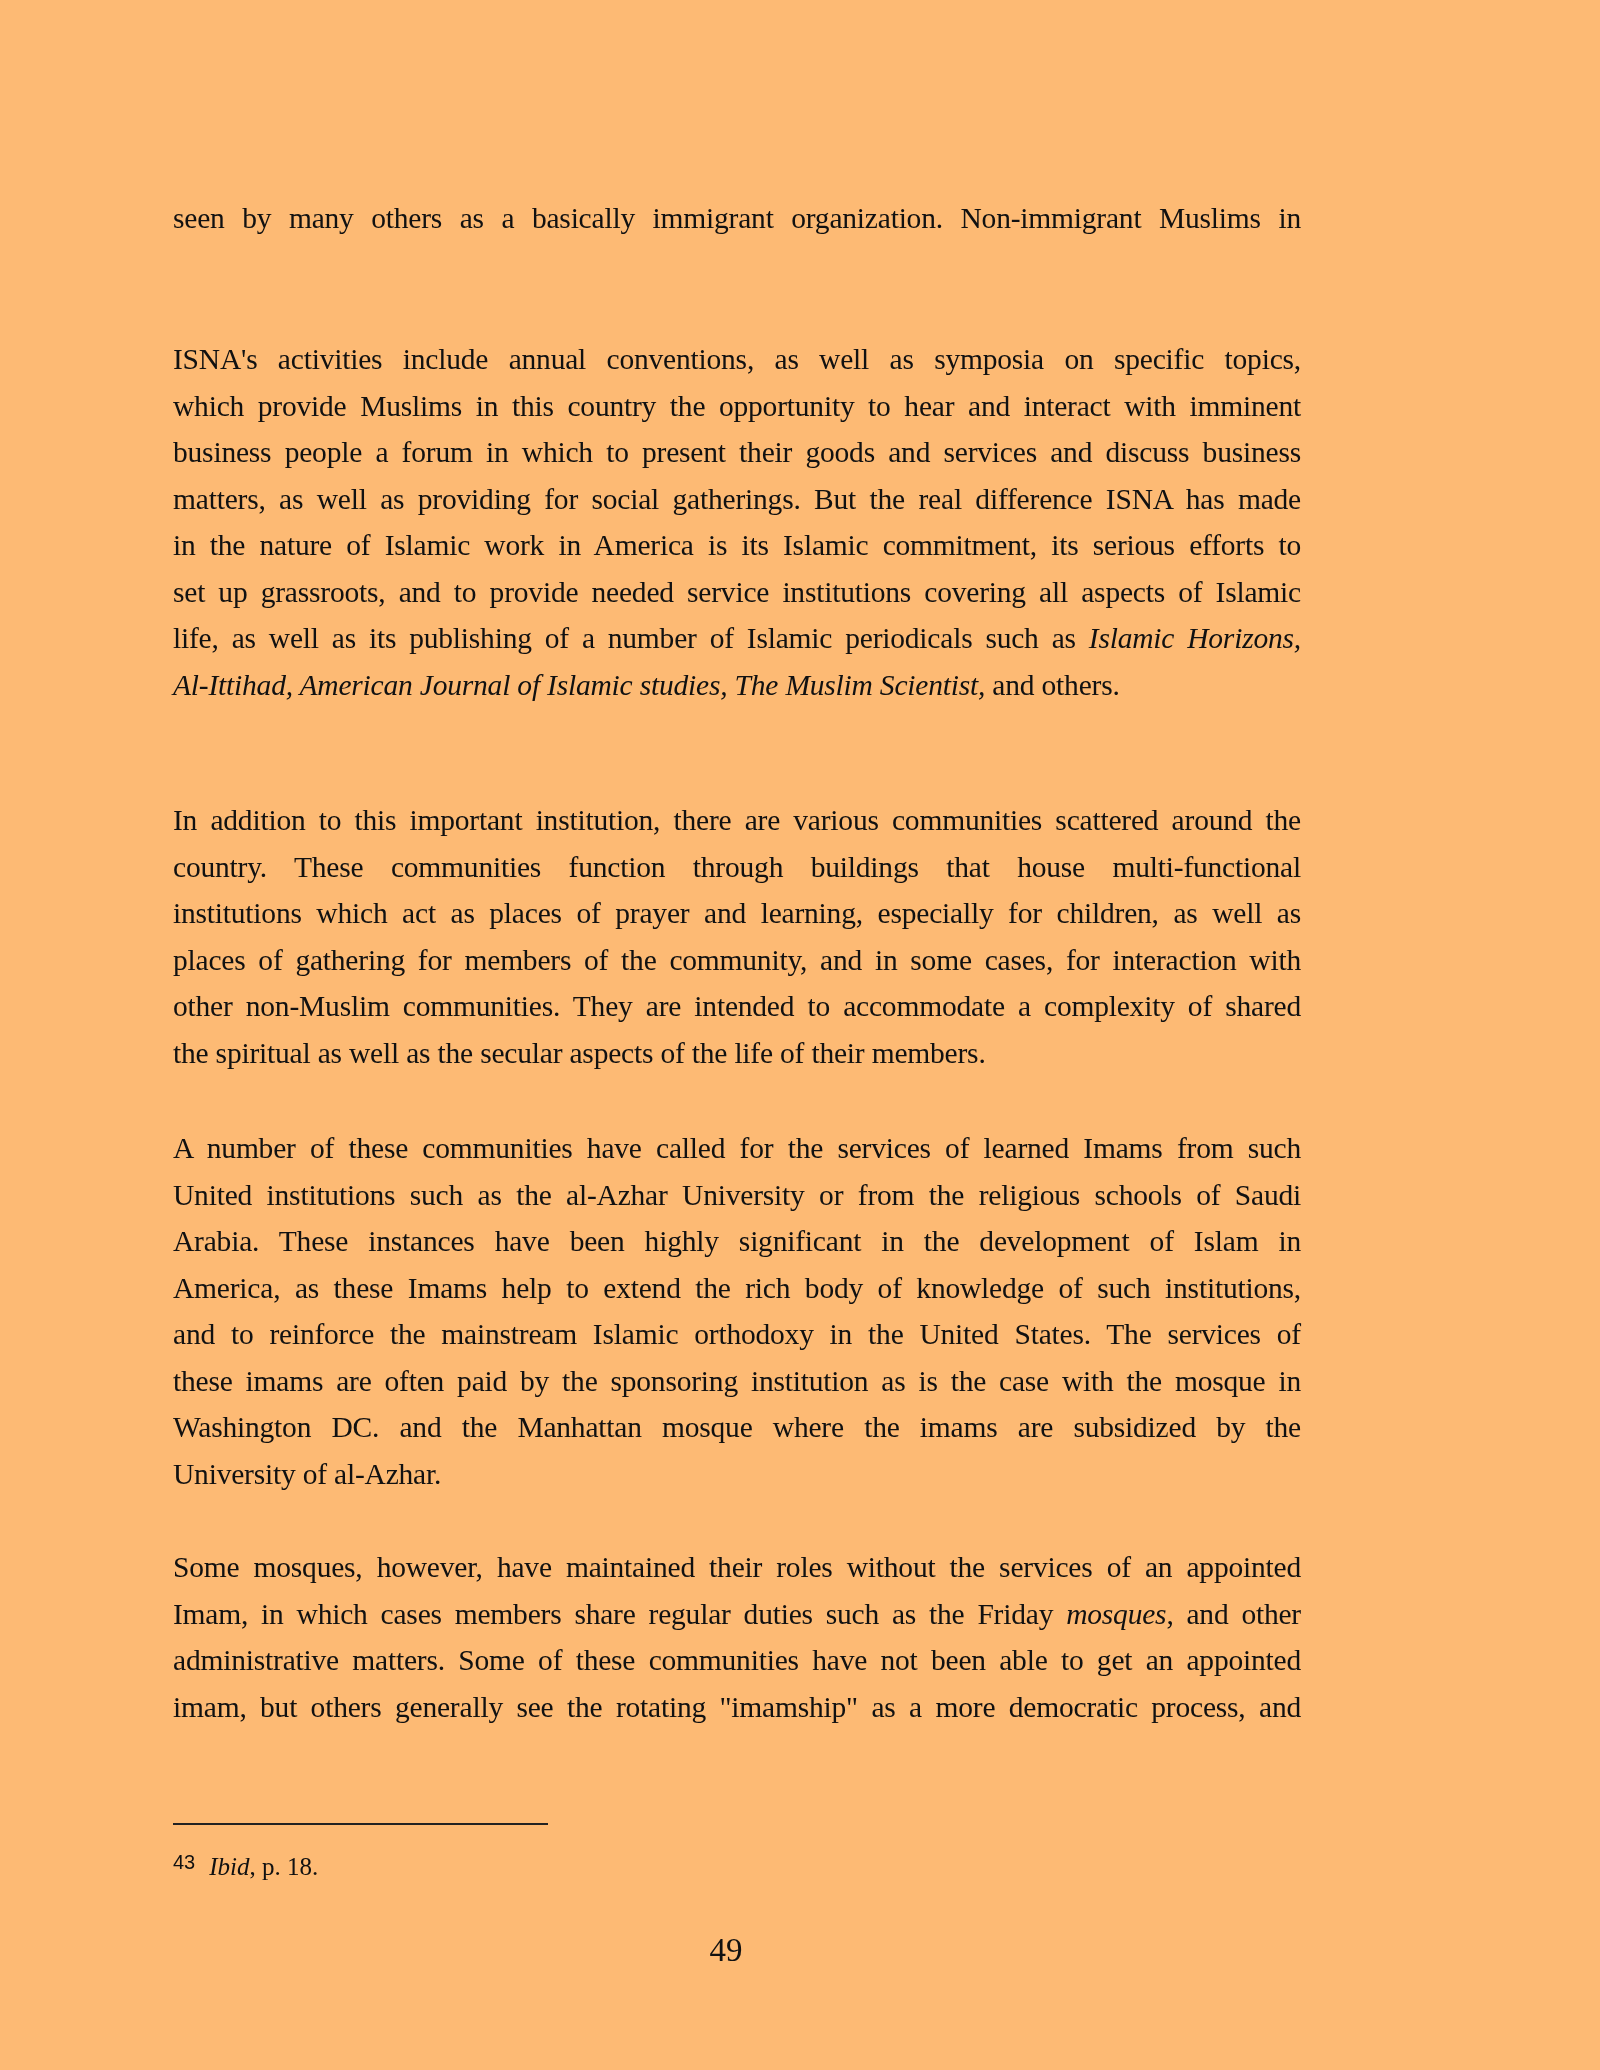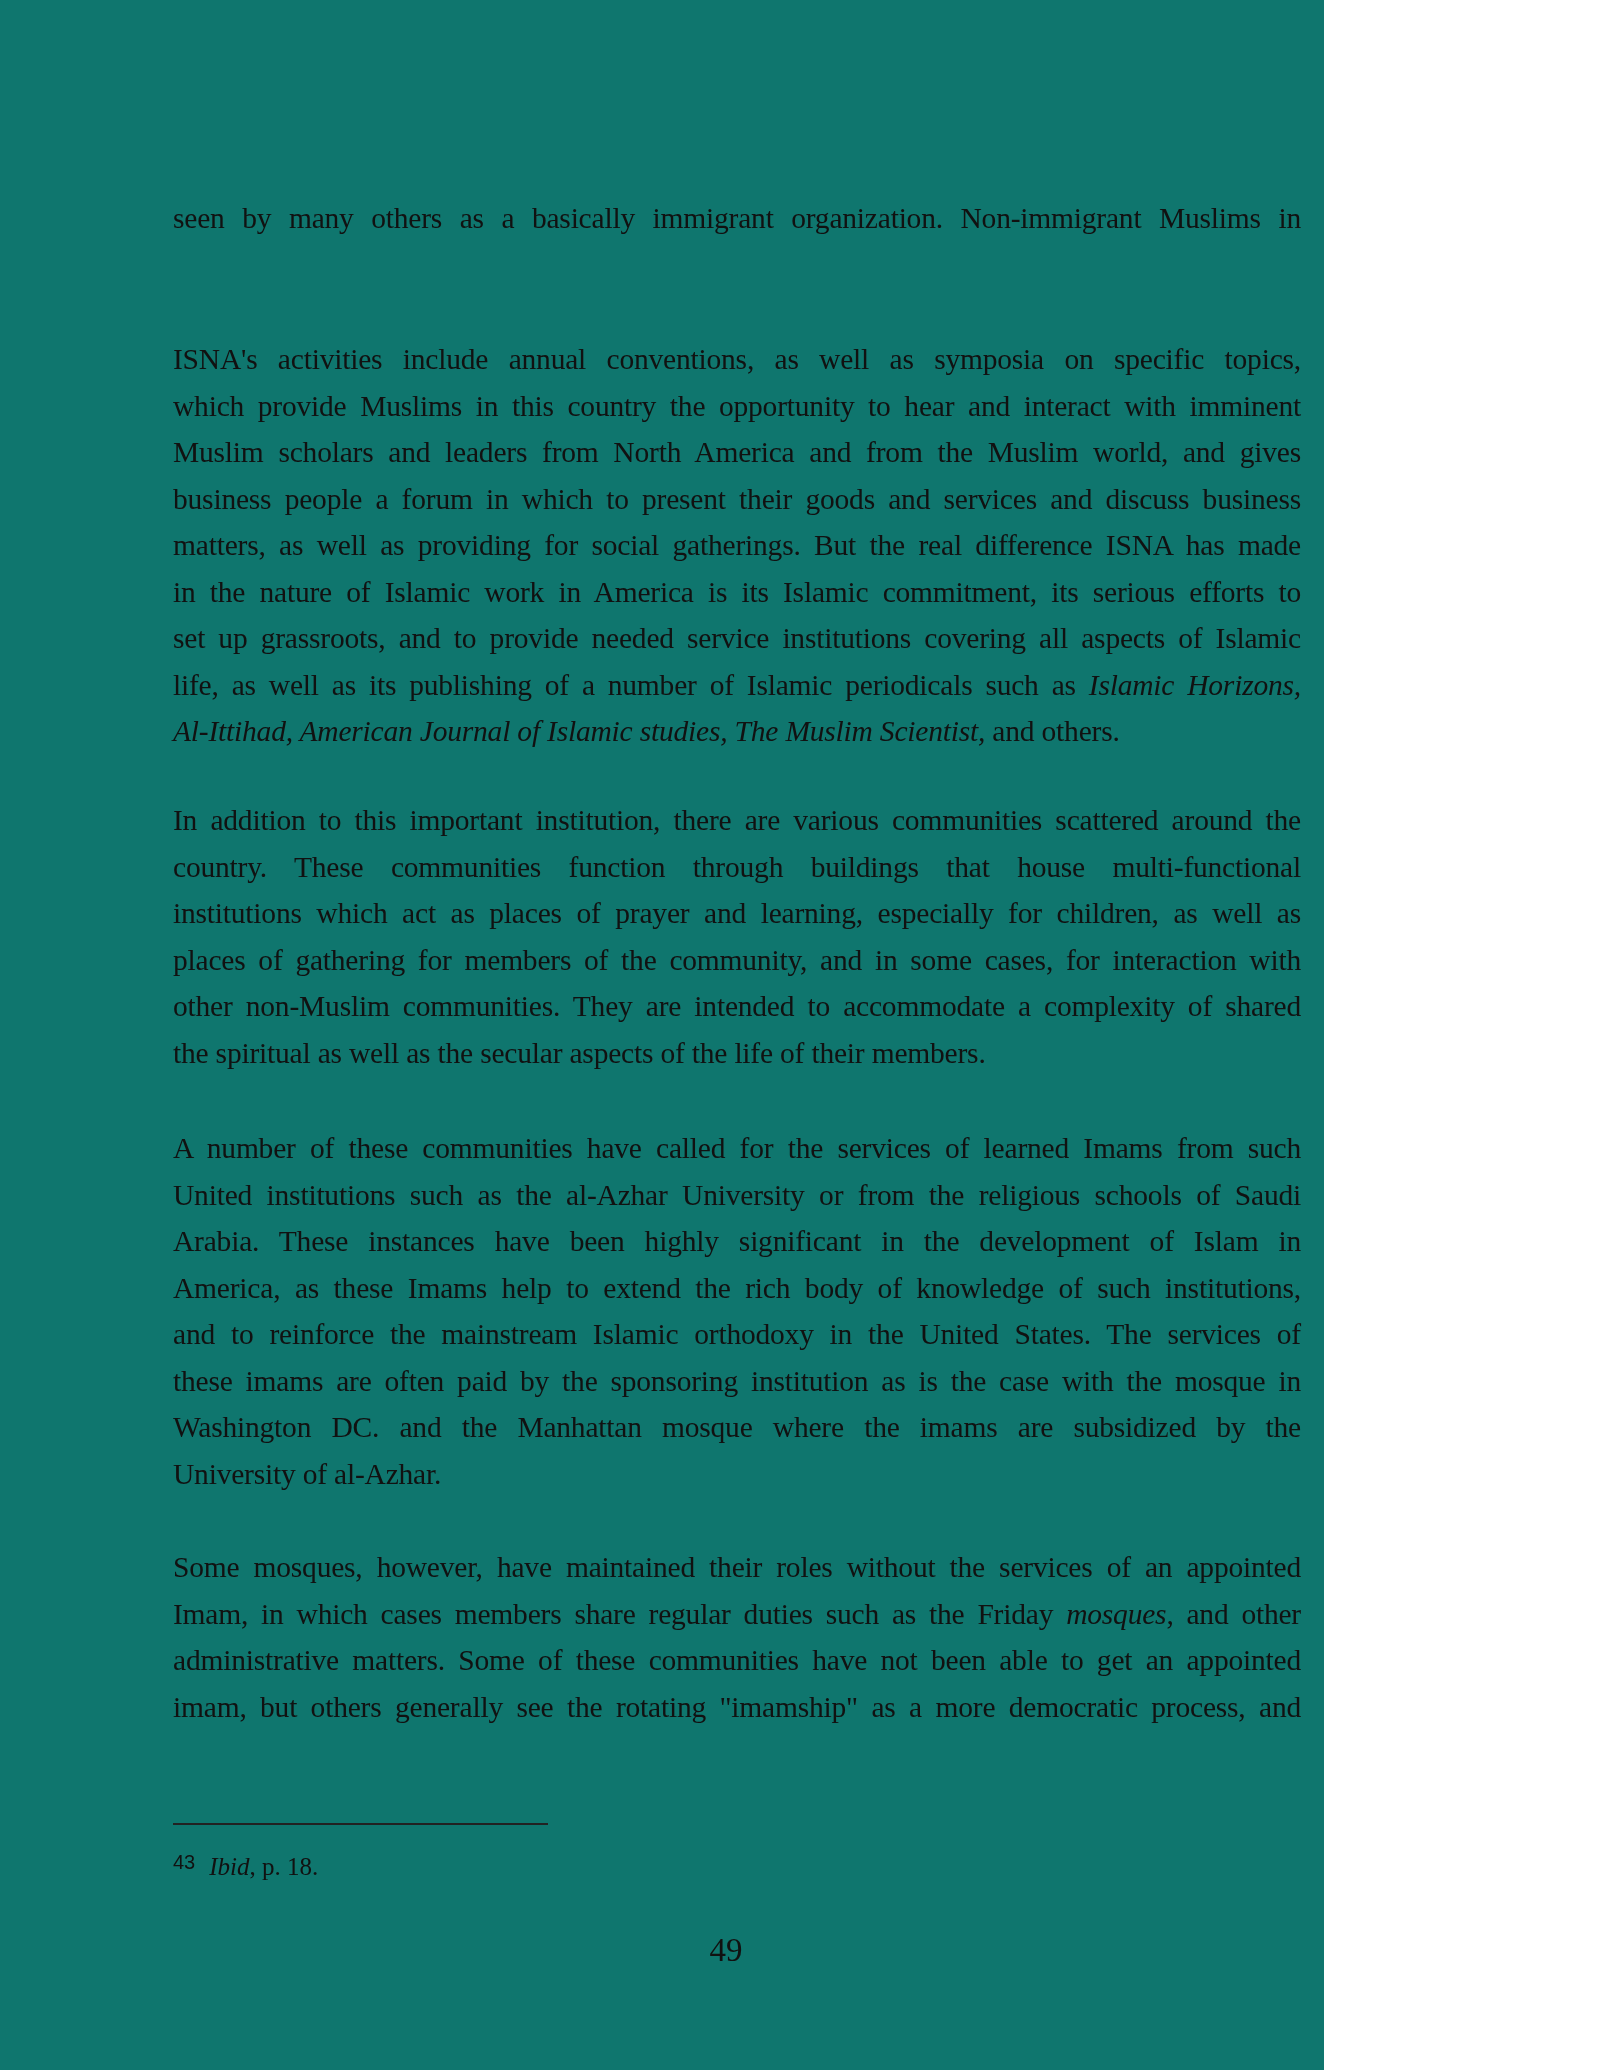--- a/index.html
+++ b/index.html
@@ -11,23 +11,23 @@
       width: 1600px;
       height: 2070px;
       position: relative;
       overflow: hidden;
       font-family: "Liberation Serif", serif;
       color: #111111;
     }
     .page {
       position: absolute;
       left: 0; top: 0;
-      width: 1324px;
+      width: 1600px;
       height: 2070px;
-      background: #0f766e;
+      background: #fdba74;
     }
     .body-text {
       position: absolute;
       left: 173px;
       width: 1128px;
       font-size: 29.5px;
       line-height: 46.5px;
       text-align: justify;
       text-align-last: left;
       margin: 0;
@@ -92,21 +92,20 @@
 
 <div class="page">
 
   <div class="body-text p1">
     <span class="line">seen by many others as a basically immigrant organization. Non-immigrant Muslims in</span>
   </div>
 
   <div class="body-text p2">
     <span class="line">ISNA's activities include annual conventions, as well as symposia on specific topics,</span>
     <span class="line">which provide Muslims in this country the opportunity to hear and interact with imminent</span>
-    <span class="line">Muslim scholars and leaders from North America and from the Muslim world, and gives</span>
     <span class="line">business people a forum in which to present their goods and services and discuss business</span>
     <span class="line">matters, as well as providing for social gatherings.  But the real difference  ISNA has made</span>
     <span class="line">in the nature of Islamic work in America is its  Islamic commitment, its serious efforts to</span>
     <span class="line">set up grassroots, and to provide needed service institutions covering all aspects of Islamic</span>
     <span class="line"><span>life, as well as its publishing of a number of Islamic periodicals such as </span><i>Islamic Horizons,</i></span>
     <span class="line last"><i>Al-Ittihad, American Journal of Islamic studies, The Muslim Scientist,</i><span> and others.</span></span>
   </div>
 
   <div class="body-text p3">
     <span class="line">In addition to this important institution, there are various communities scattered around the</span>

